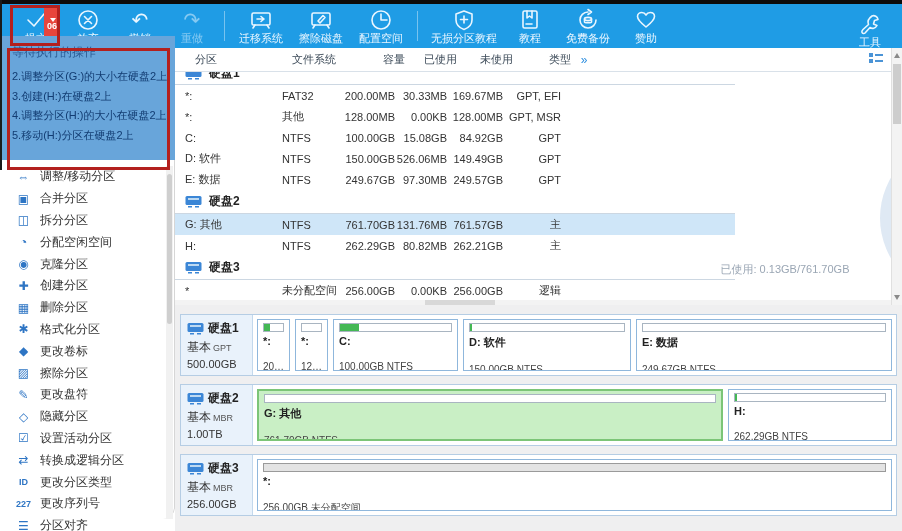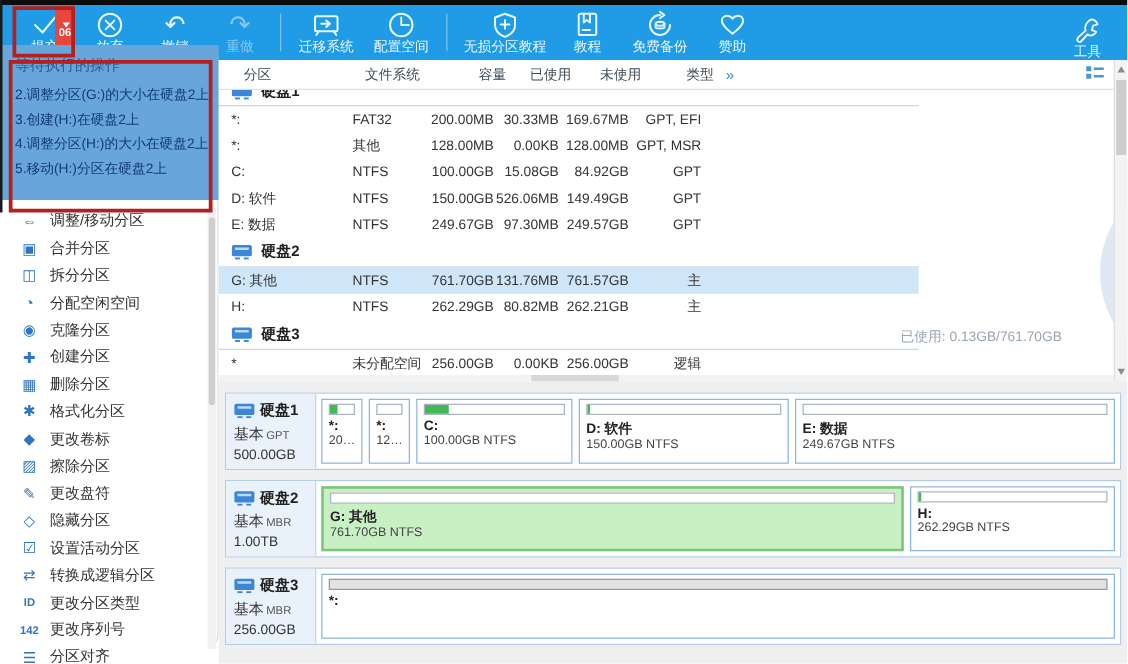--- a/index.html
+++ b/index.html
@@ -80,21 +80,21 @@
   .dlabel .l2 { font-size:12px; color:#333; margin-top:2px; }
   .dlabel .l2 .scheme { font-size:9px; color:#555; margin-left:2px; }
   .dlabel .l3 { font-size:11px; color:#333; margin-top:2px; }
   .parts { flex:1; display:flex; gap:5px; padding:4px 4px; }
   .pbox { border:1px solid #8fb7dc; background:#fff; padding:2px 5px 0 5px; overflow:hidden; cursor:pointer; }
   .pbox.sel { background:#c9efc5; border:2px solid #7cc577; }
   .pbar { height:9px; border:1px solid #a9b5c1; background:#fff; margin:1px 0 3px 0; position:relative; }
   .pbar .fill { position:absolute; left:0; top:0; bottom:0; background:#44b854; }
   .pbar.unalloc { background:#e3e3e3; border-color:#9a9a9a; }
   .pt1 { font-size:11px; font-weight:bold; color:#222; white-space:nowrap; }
-  .pt2 { font-size:10px; color:#444; white-space:nowrap; margin-top:0; }
+  .pt2 { font-size:10px; color:#444; white-space:nowrap; margin-top:14px; }
 </style>
 </head>
 <body>
 
 <div id="stage">
 
   <div id="topstrip" class="abs"></div>
   <div id="leftstrip" class="abs"></div>
 
   <div id="toolbar" class="abs">
@@ -128,20 +128,30 @@
     <div class="tb-sep"></div>
     <div class="tb-item w60">
       <span class="ic">
         <svg class="tbsvg" width="26" height="22" viewBox="0 0 26 22">
             <rect x="4" y="4" width="18" height="12" rx="1.5"></rect>
             <path d="M9 10 H15 M13 7.5 L16 10 L13 12.5"></path>
             <path d="M7 16 L5 19 M19 16 L21 19"></path>
           </svg>
       </span>
       <span class="lbl">迁移系统</span>
+    </div>
+    <div class="tb-item w60">
+      <span class="ic">
+        <svg class="tbsvg" width="26" height="22" viewBox="0 0 26 22">
+            <rect x="4" y="4" width="18" height="12" rx="1.5"></rect>
+            <path d="M10 12 L15 6.5 L17 8.5 L12 14 Z"></path>
+            <path d="M7 16 L5 19 M19 16 L21 19"></path>
+          </svg>
+      </span>
+      <span class="lbl">擦除磁盘</span>
     </div>
     <div class="tb-item w60">
       <span class="ic">
         <svg class="tbsvg" width="24" height="24" viewBox="0 0 24 24">
             <circle cx="12" cy="12" r="9"></circle>
             <path d="M12 6 V12 H18"></path>
           </svg>
       </span>
       <span class="lbl">配置空间</span>
     </div>
@@ -257,21 +267,21 @@
         </div>
       <div class="mitem">
           <span class="mic">⇄</span>
           <span>转换成逻辑分区</span>
         </div>
       <div class="mitem">
           <span class="mic txt">ID</span>
           <span>更改分区类型</span>
         </div>
       <div class="mitem">
-          <span class="mic txt">142</span>
+          <span class="mic txt">227</span>
           <span>更改序列号</span>
         </div>
       <div class="mitem">
           <span class="mic">☰</span>
           <span>分区对齐</span>
         </div>
     </div>
     <div id="side-scroll">
         <div class="thumb"></div>
       </div>
@@ -510,18 +520,19 @@
             </svg>
           <span>硬盘3</span>
         </div>
         <div class="l2"><span>基本</span><span class="scheme">MBR</span></div>
         <div class="l3">256.00GB</div>
       </div>
       <div class="parts">
         <div class="pbox" style="flex:1">
           <div class="pbar unalloc"></div>
           <div class="pt1">*:</div>
+          <div class="pt2">256.00GB 未分配空间</div>
         </div>
       </div>
     </div>
 
   </div>
 </div>
 
 </body></html>

